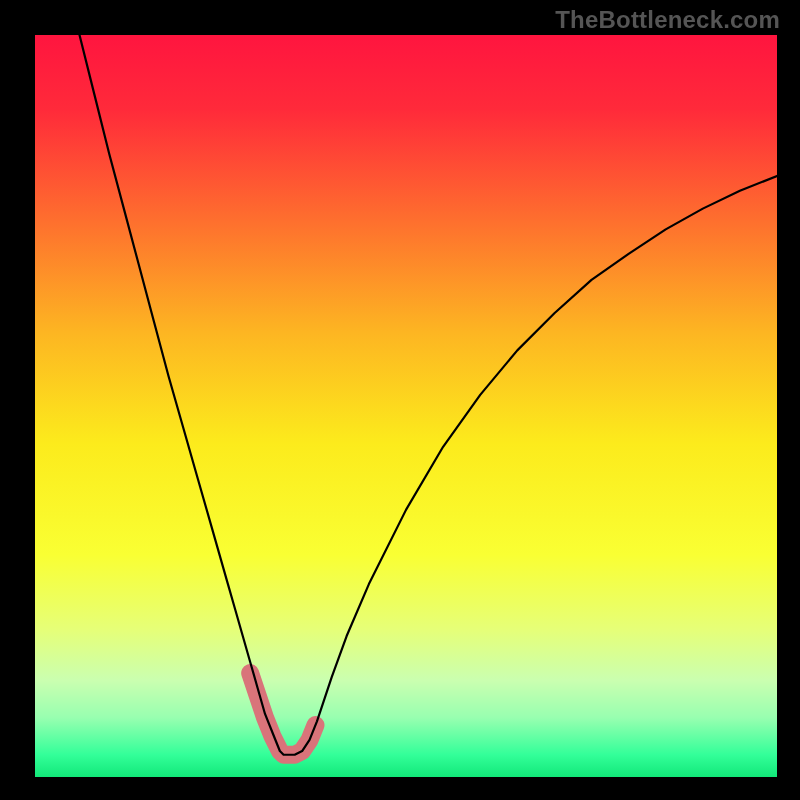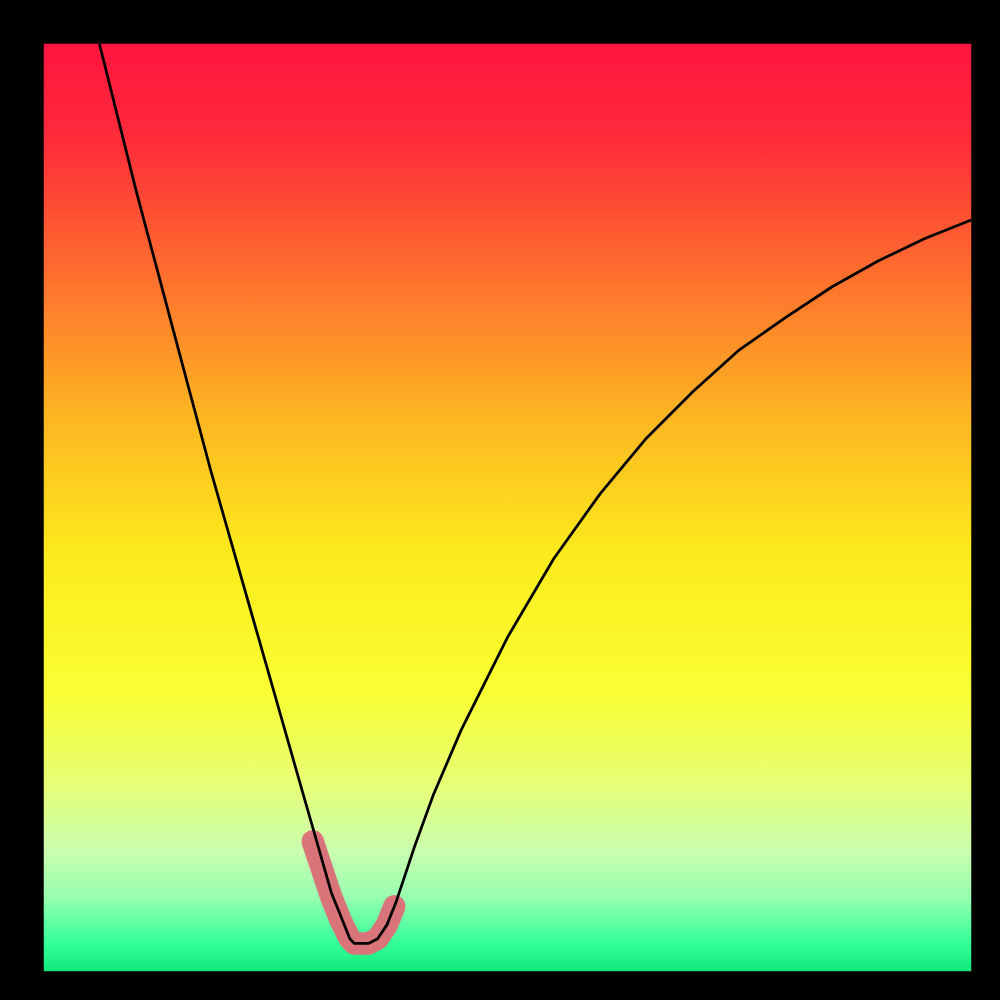--- a/index.html
+++ b/index.html
@@ -32,20 +32,21 @@
   .plot-svg {
     position: absolute;
     top: 0;
     left: 0;
   }
 </style>
 </head>
 <body>
 
 <div class="frame">
+  <div class="watermark">TheBottleneck.com</div>
 
   <svg class="plot-svg" width="800" height="800" viewBox="0 0 800 800">
     <defs>
       <linearGradient id="bg-grad" x1="0" y1="0" x2="0" y2="1">
           <stop offset="0%" stop-color="#ff153f"></stop>
           <stop offset="10%" stop-color="#ff2a3a"></stop>
           <stop offset="25%" stop-color="#fe6f2e"></stop>
           <stop offset="40%" stop-color="#fdb522"></stop>
           <stop offset="55.00000000000001%" stop-color="#fceb1c"></stop>
           <stop offset="70%" stop-color="#f9ff33"></stop>

